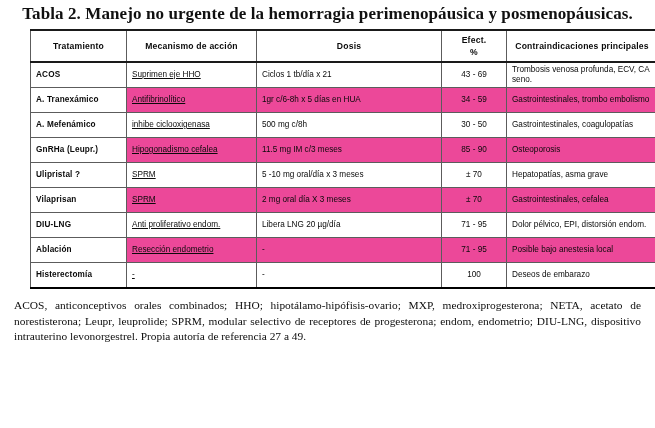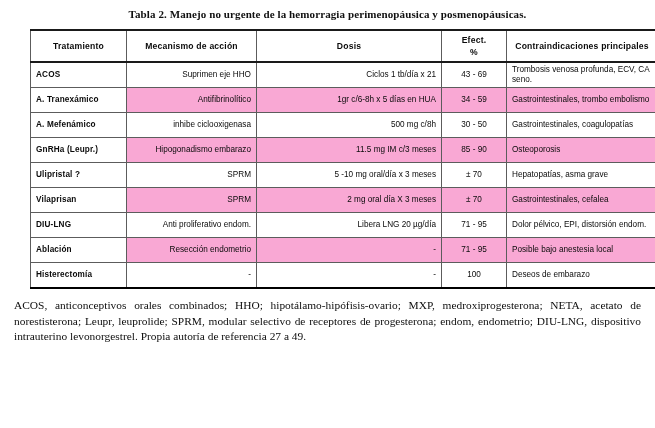--- a/index.html
+++ b/index.html
@@ -18,21 +18,21 @@
     height: 428px;
     position: relative;
     box-sizing: border-box;
   }
 
   
   .caption {
     text-align: center;
     font-family: "Liberation Serif", serif;
     font-weight: bold;
-    font-size: 11px;
+    font-size: 17px;
     color: #101010;
     letter-spacing: 0.1px;
     padding-top: 6px;
     padding-left: 14px;
     padding-right: 14px;
     line-height: 16px;
     white-space: nowrap;
   }
 
   
@@ -74,27 +74,27 @@
     height: 46px;
   }
   
   td.c-treat {
     font-weight: bold;
     text-align: left;
     padding-left: 13px;
     background: #ffffff !important;
     letter-spacing: 0.15px;
   }
-  td.c-mech { text-align: right; }
-  td.c-dose { text-align: right; padding-left: 18px; }
+  td.c-mech { text-align: left; text-decoration: underline; }
+  td.c-dose { text-align: left; padding-left: 18px; }
   td.c-eff  { text-align: center; }
   td.c-contra { text-align: left; padding-left: 14px; }
 
   
-  tr.shaded td.shade-cell { background: #f9a8d4; }
+  tr.shaded td.shade-cell { background: #ec4899; }
 
   
   .ln { display: block; }
   .ln + .ln { margin-top: 13px; }
   td.c-treat .ln + .ln { margin-top: 13px; }
 
   
   table.tbl tbody tr:last-child td {
     border-bottom: 2px solid #000000;
   }
@@ -156,21 +156,21 @@
           </tr>
           <tr>
             <td class="c-treat">A. Mefenámico</td>
             <td class="c-mech shade-cell">inhibe ciclooxigenasa</td>
             <td class="c-dose shade-cell">500 mg c/8h</td>
             <td class="c-eff shade-cell">30 - 50</td>
             <td class="c-contra shade-cell">Gastrointestinales, coagulopatías</td>
           </tr>
           <tr class="shaded">
             <td class="c-treat">GnRHa (Leupr.)</td>
-            <td class="c-mech shade-cell">Hipogonadismo embarazo</td>
+            <td class="c-mech shade-cell">Hipogonadismo cefalea</td>
             <td class="c-dose shade-cell">11.5 mg IM c/3 meses</td>
             <td class="c-eff shade-cell">85 - 90</td>
             <td class="c-contra shade-cell">Osteoporosis</td>
           </tr>
           <tr>
             <td class="c-treat">Ulipristal ?</td>
             <td class="c-mech shade-cell">SPRM</td>
             <td class="c-dose shade-cell">5 -10 mg oral/día x 3 meses</td>
             <td class="c-eff shade-cell">± 70</td>
             <td class="c-contra shade-cell">Hepatopatías, asma grave</td>

